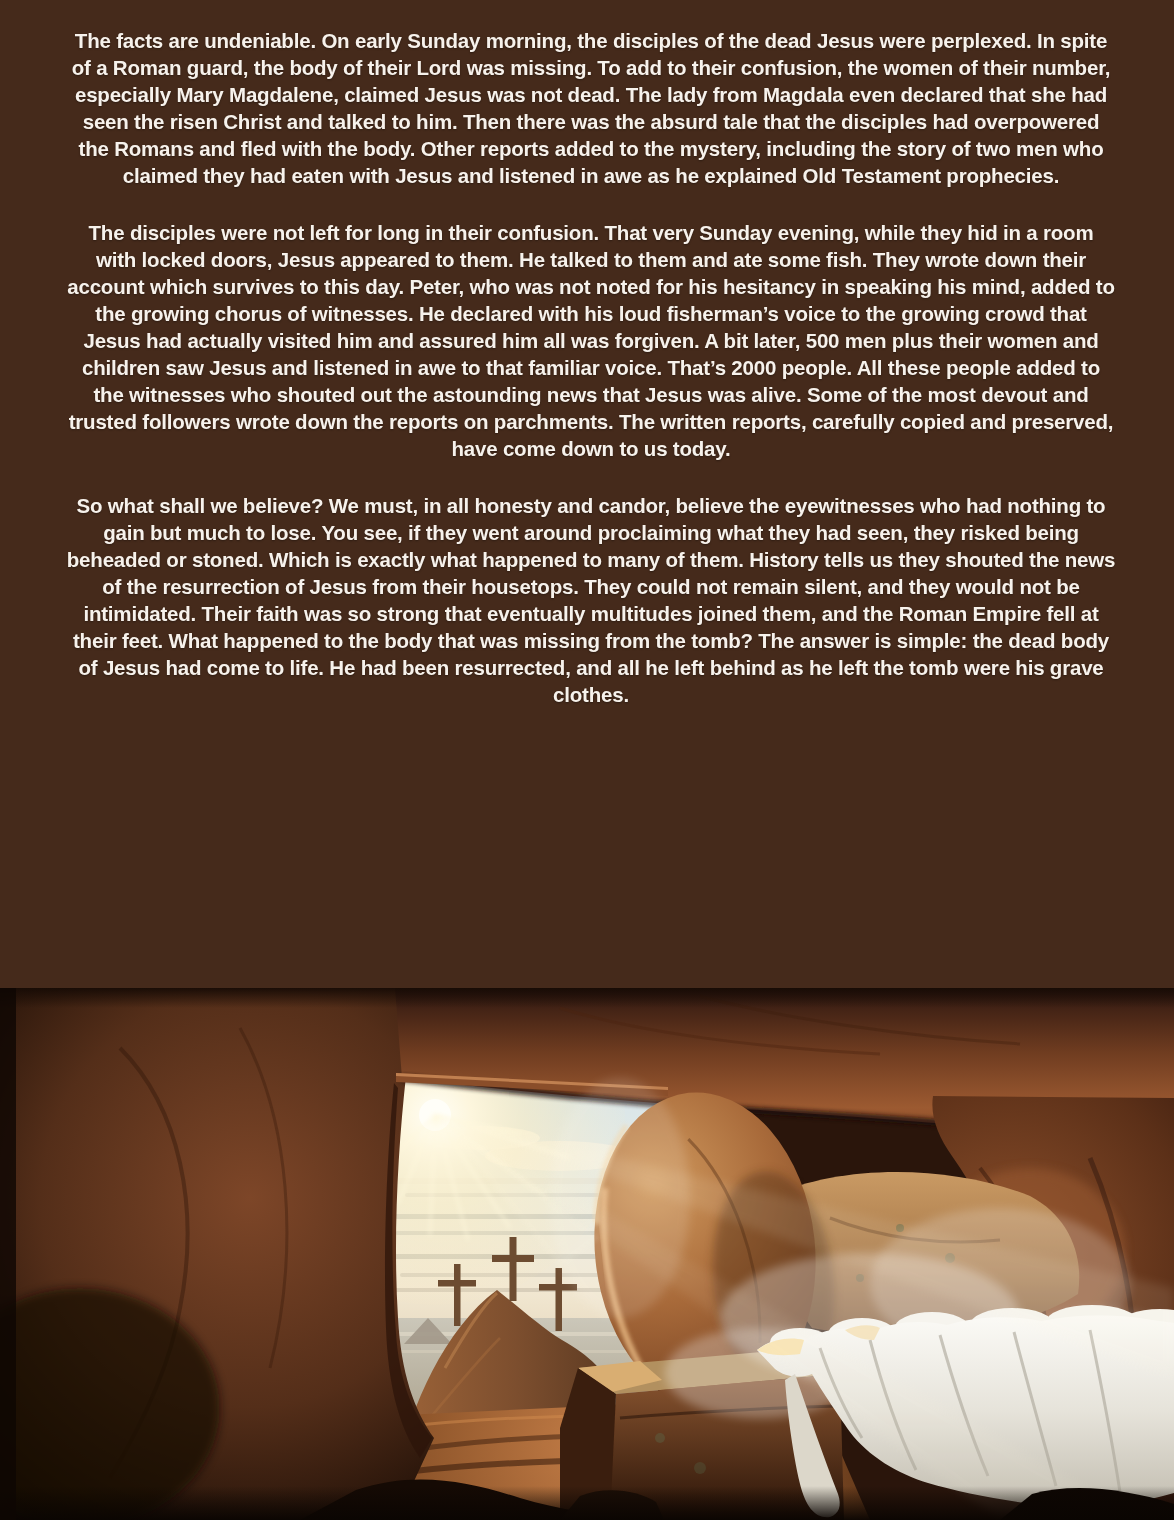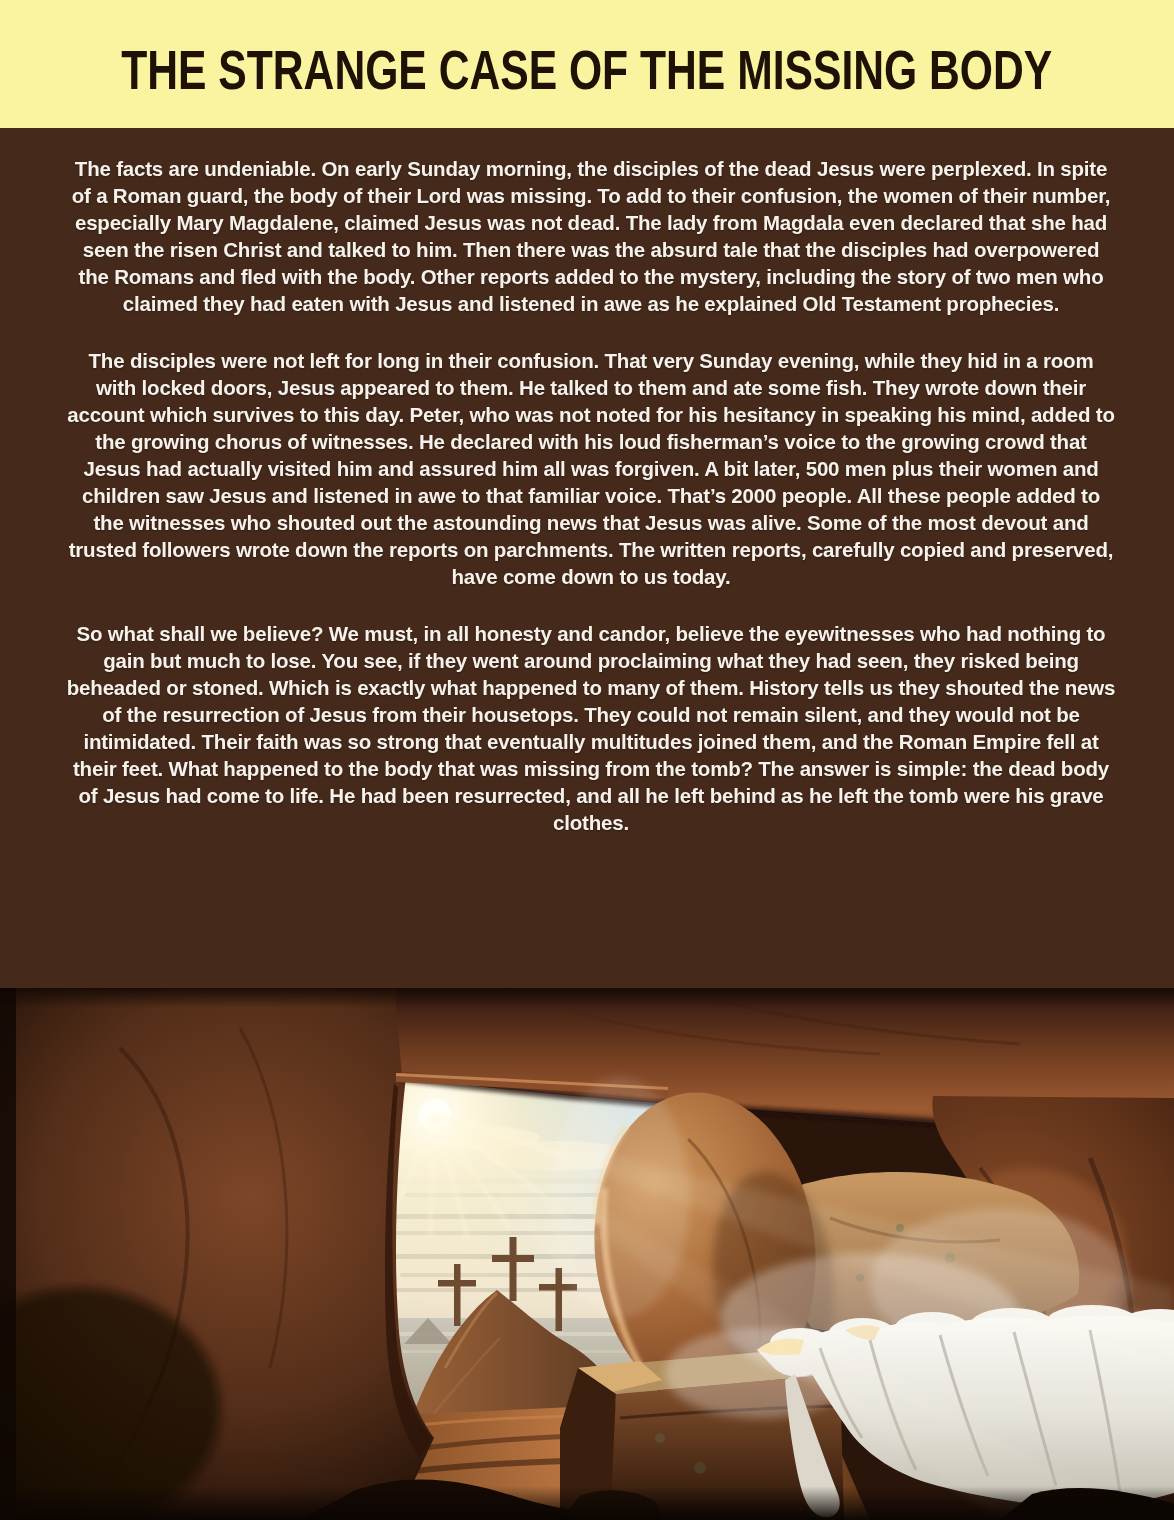--- a/index.html
+++ b/index.html
@@ -44,23 +44,20 @@
     margin:0;flex:0 0 532px;height:532px;width:1174px;
     line-height:0;
   }
   figure.photo svg{display:block;width:1174px;height:532px;}
 </style>
 </head>
 <body>
 
 <div class="page">
 
-  <header class="banner">
-    <h1>THE STRANGE CASE OF THE MISSING BODY</h1>
-  </header>
 
   <main class="article">
     <p>The facts are undeniable. On early Sunday morning, the disciples of the dead Jesus were perplexed. In spite of a Roman guard, the body of their Lord was missing. To add to their confusion, the women of their number, especially Mary Magdalene, claimed Jesus was not dead. The lady from Magdala even declared that she had seen the risen Christ and talked to him. Then there was the absurd tale that the disciples had overpowered the Romans and fled with the body. Other reports added to the mystery, including the story of two men who claimed they had eaten with Jesus and listened in awe as he explained Old Testament prophecies.</p>
     <p>The disciples were not left for long in their confusion. That very Sunday evening, while they hid in a room with locked doors, Jesus appeared to them. He talked to them and ate some fish. They wrote down their account which survives to this day. Peter, who was not noted for his hesitancy in speaking his mind, added to the growing chorus of witnesses. He declared with his loud fisherman’s voice to the growing crowd that Jesus had actually visited him and assured him all was forgiven. A bit later, 500 men plus their women and children saw Jesus and listened in awe to that familiar voice. That’s 2000 people. All these people added to the witnesses who shouted out the astounding news that Jesus was alive. Some of the most devout and trusted followers wrote down the reports on parchments. The written reports, carefully copied and preserved, have come down to us today.</p>
     <p>So what shall we believe? We must, in all honesty and candor, believe the eyewitnesses who had nothing to gain but much to lose. You see, if they went around proclaiming what they had seen, they risked being beheaded or stoned. Which is exactly what happened to many of them. History tells us they shouted the news of the resurrection of Jesus from their housetops. They could not remain silent, and they would not be intimidated. Their faith was so strong that eventually multitudes joined them, and the Roman Empire fell at their feet. What happened to the body that was missing from the tomb? The answer is simple: the dead body of Jesus had come to life. He had been resurrected, and all he left behind as he left the tomb were his grave clothes.</p>
   </main>
 
   <figure class="photo" role="img" aria-label="View from inside the empty rock tomb: sunrise light streams through the doorway, three crosses stand on a distant hill, the round stone is rolled away, and white grave clothes lie folded on the stone slab.">
     <svg viewBox="0 0 1174 532" xmlns="http://www.w3.org/2000/svg">
       <defs>

